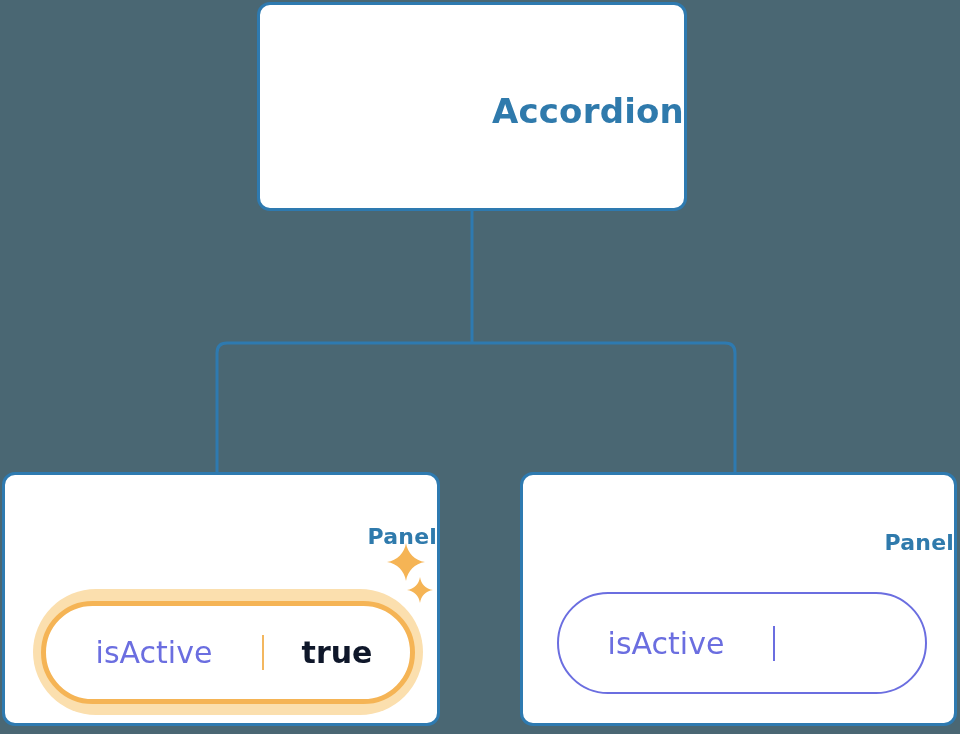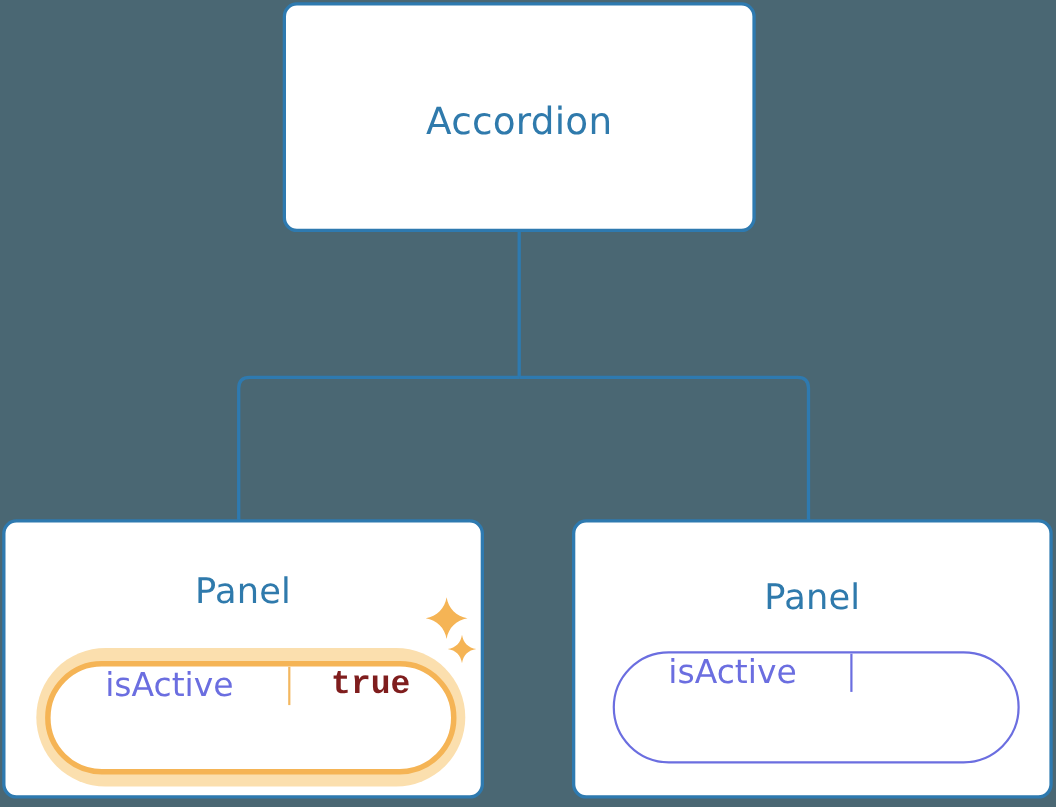--- a/index.html
+++ b/index.html
@@ -42,24 +42,24 @@
     left: 257px;
     top: 2px;
     width: 430px;
     height: 209px;
   }
 
   .node-title {
     position: absolute;
     left: 0;
     width: 100%;
-    text-align: center;
+    text-align: right;
     color: #2f7aac;
     font-family: "DejaVu Sans", sans-serif;
-    font-weight: 400;
+    font-weight: 700;
     letter-spacing: 0.2px;
     white-space: nowrap;
   }
 
   #accordion-title {
     top: 86px;
     font-size: 34px;
     line-height: 40px;
   }
 
@@ -72,32 +72,32 @@
   }
 
   #node-panel-right {
     left: 520px;
     top: 472px;
     width: 437px;
     height: 254px;
   }
 
   .panel-title {
-    font-size: 32px;
+    font-size: 22px;
     line-height: 36px;
   }
 
   #panel-left-title { top: 44px; }
   #panel-right-title { top: 50px; }
 
   
   .prop-pill {
     position: absolute;
     display: flex;
-    align-items: flex-start;
+    align-items: center;
     box-sizing: border-box;
     background: #ffffff;
     border-radius: 999px;
     overflow: hidden;
   }
 
   .prop-cell {
     display: flex;
     align-items: center;
     justify-content: center;
@@ -105,22 +105,21 @@
     white-space: nowrap;
     font-family: "DejaVu Sans", sans-serif;
   }
 
   .prop-key {
     color: #6b6ee0;
     font-weight: 400;
   }
 
   .prop-val {
-    color: #7f1d1d;
-    font-family: Liberation Mono, monospace;
+    color: #0f172a;
   }
 
   
   #pill-right {
     left: 34px;
     top: 117px;
     width: 370px;
     height: 102px;
     border: 2px solid #6b6ee0;
   }

